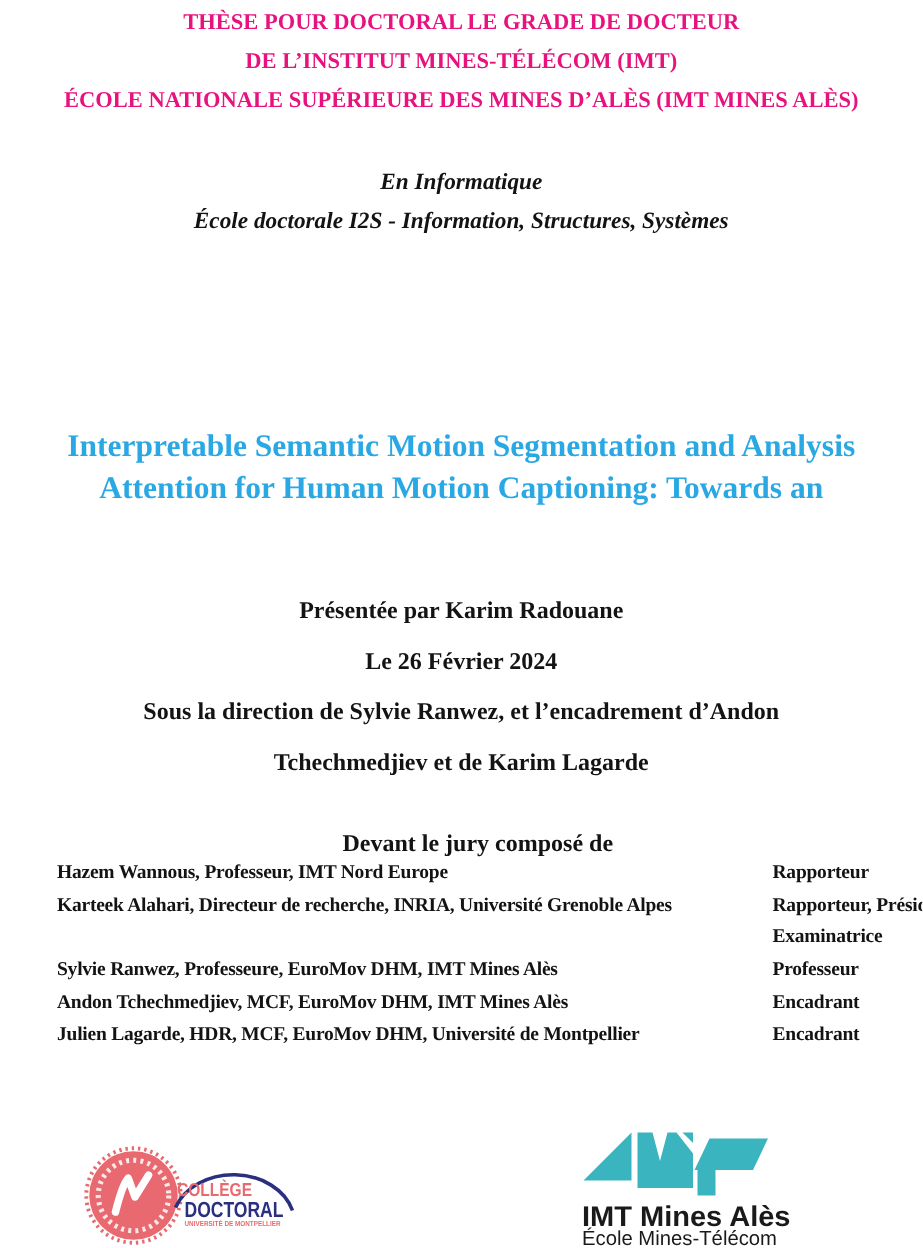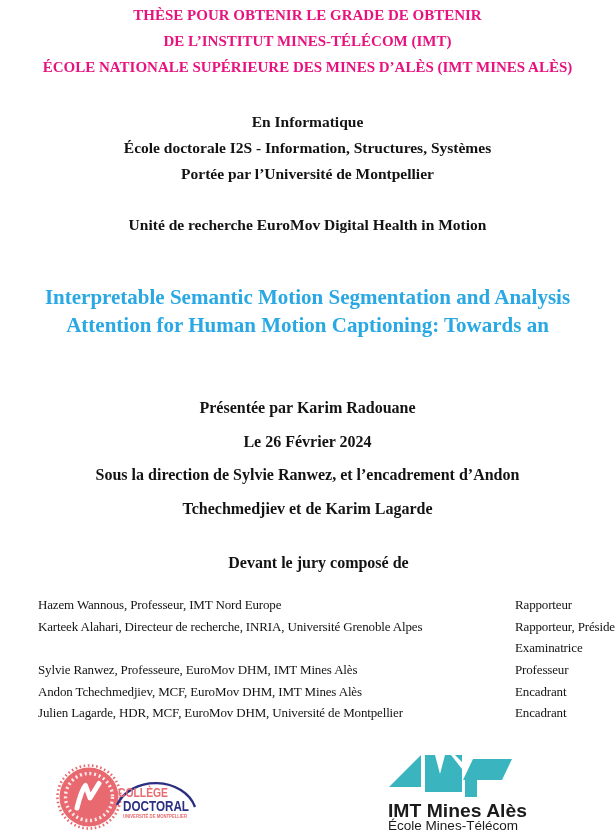--- a/index.html
+++ b/index.html
@@ -7,53 +7,51 @@
     position:relative;
     width:615px;
     height:832px;
     background:#ffffff;
     overflow:hidden;
     font-family:"Liberation Serif","DejaVu Serif",serif;
     color:#131313;
   }
   .centered{position:absolute;left:0;width:615px;text-align:center;font-weight:bold;}
   .header{top:2px;line-height:26px;font-size:15px;color:#e8127f;}
-  .program{top:109px;line-height:26px;font-size:15.5px;color:#131313;}
+  .program{top:109px;line-height:26px;font-size:15.5px;color:#131313;font-style:italic;}
   .unit{top:212px;line-height:26px;font-size:15.5px;color:#131313;}
   .thesis-title{top:283px;line-height:28px;font-size:21px;color:#29a8e4;}
   .presentation{top:391px;line-height:33.5px;font-size:16px;color:#131313;}
   .jury-heading{top:552px;line-height:22px;font-size:16px;color:#131313;margin-left:11px;}
   .jury-table{
-    position:absolute;top:594px;left:38px;width:560px;
-    font-size:13px;font-weight:normal;letter-spacing:-0.15px;color:#131313;
+    position:absolute;top:570px;left:38px;width:560px;
+    font-size:13px;font-weight:bold;letter-spacing:-0.15px;color:#131313;
   }
   .jury-row{display:flex;height:21.7px;line-height:21.7px;white-space:nowrap;}
   .jury-name{width:445px;overflow:visible;}
   .jury-role{position:absolute;left:445px;margin-left:32px;}
   .logo-college{position:absolute;left:55px;top:762px;}
   .logo-imt{position:absolute;left:387px;top:752px;}
 </style>
 </head>
 <body>
 
 <div class="page">
 
   <div class="centered header">
-    <div>THÈSE POUR OBTENIR LE GRADE DE OBTENIR</div>
+    <div>THÈSE POUR DOCTORAL LE GRADE DE DOCTEUR</div>
     <div>DE L’INSTITUT MINES-TÉLÉCOM (IMT)</div>
     <div>ÉCOLE NATIONALE SUPÉRIEURE DES MINES D’ALÈS (IMT MINES ALÈS)</div>
   </div>
 
   <div class="centered program">
     <div>En Informatique</div>
     <div>École doctorale I2S - Information, Structures, Systèmes</div>
-    <div>Portée par l’Université de Montpellier</div>
   </div>
 
-  <div class="centered unit">Unité de recherche EuroMov Digital Health in Motion</div>
 
   <div class="centered thesis-title">
     <div>Interpretable Semantic Motion Segmentation and Analysis</div>
     <div>Attention for Human Motion Captioning: Towards an</div>
   </div>
 
   <div class="centered presentation">
     <div>Présentée par Karim Radouane</div>
     <div>Le 26 Février 2024</div>
     <div>Sous la direction de Sylvie Ranwez, et l’encadrement d’Andon</div>

